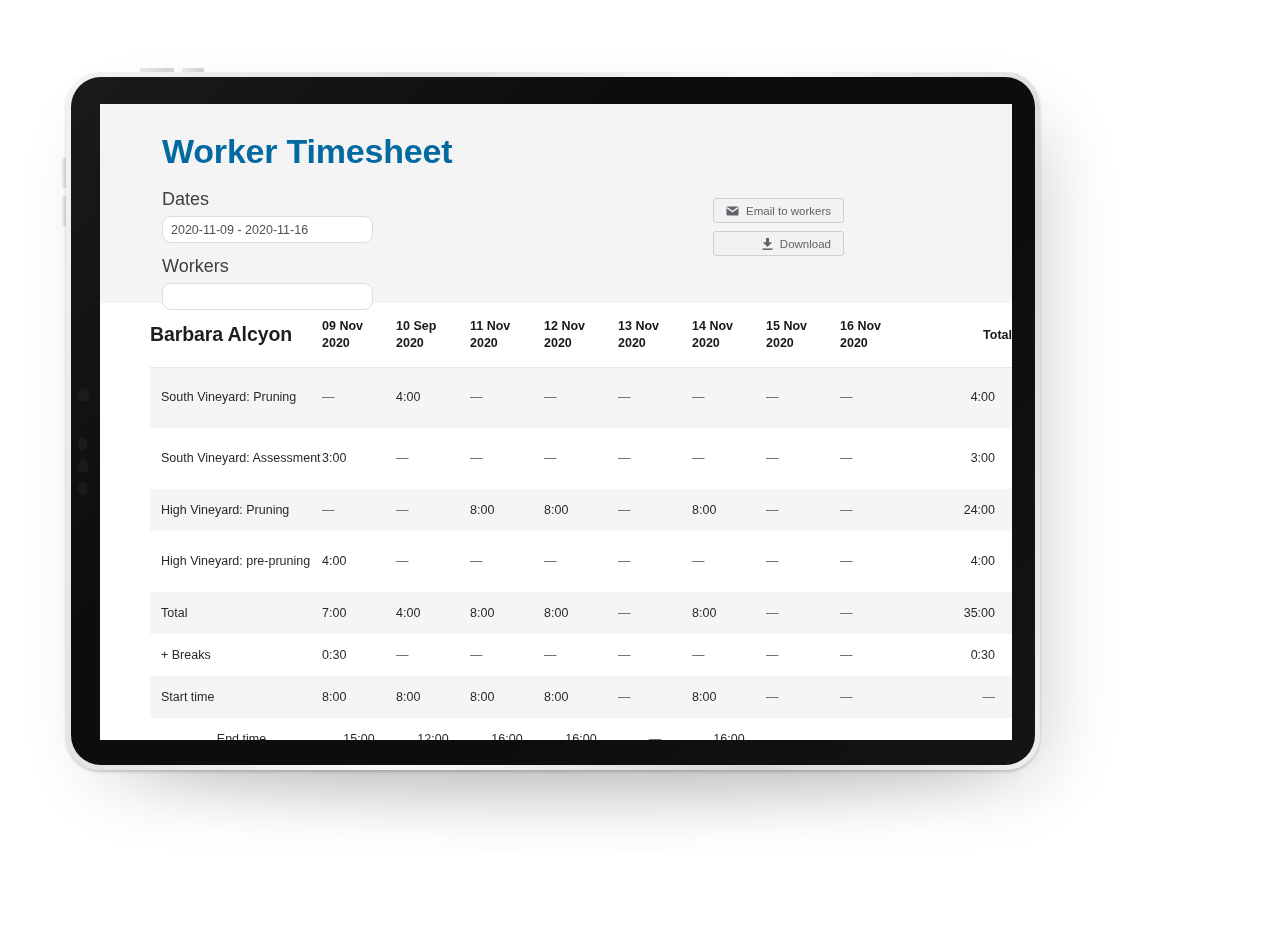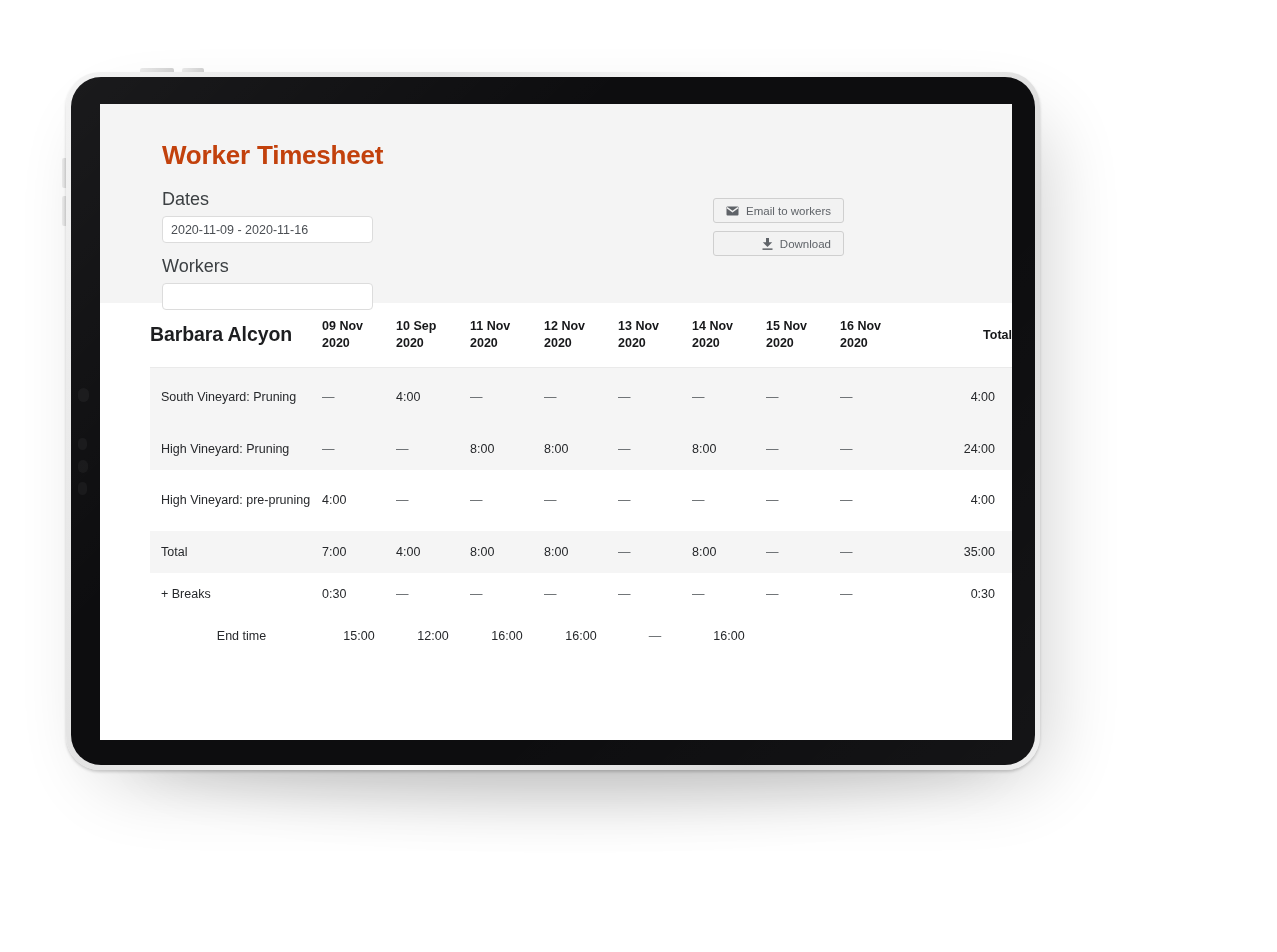--- a/index.html
+++ b/index.html
@@ -87,39 +87,39 @@
   }
 
   
   .panel {
     background: #f4f4f4;
     padding: 28px 0 22px 0;
     position: relative;
     height: 199px;
   }
   .page-title {
-    font-size: 26px;
+    font-size: 34px;
     font-weight: 700;
-    color: #c2410c;
+    color: #0369a1;
     letter-spacing: -0.2px;
-    margin: 8px 0 18px 62px;
+    margin: 0 0 18px 62px;
   }
   .field-label {
     font-size: 18px;
     color: #3c4043;
     margin: 0 0 6px 62px;
   }
   .field-input {
     display: block;
     margin: 0 0 0 62px;
     width: 211px;
     height: 27px;
     background: #ffffff;
     border: 1px solid #dcdcdc;
-    border-radius: 4px;
+    border-radius: 9px;
     font-family: "Liberation Sans", sans-serif;
     font-size: 12.5px;
     color: #4b4f54;
     padding: 0 8px;
     outline: none;
   }
   .field-gap { height: 13px; }
 
   .button-col {
     position: absolute;
@@ -324,20 +324,32 @@
               <td class="num dash">—</td>
               <td class="num">4:00</td>
               <td class="num dash">—</td>
               <td class="num dash">—</td>
               <td class="num dash">—</td>
               <td class="num dash">—</td>
               <td class="num dash">—</td>
               <td class="num dash">—</td>
               <td class="total-cell">4:00</td>
             </tr>
+            <tr>
+              <td class="row-label">South Vineyard: Assessment</td>
+              <td class="num">3:00</td>
+              <td class="num dash">—</td>
+              <td class="num dash">—</td>
+              <td class="num dash">—</td>
+              <td class="num dash">—</td>
+              <td class="num dash">—</td>
+              <td class="num dash">—</td>
+              <td class="num dash">—</td>
+              <td class="total-cell">3:00</td>
+            </tr>
             <tr class="zebra compact">
               <td class="row-label">High Vineyard: Pruning</td>
               <td class="num dash">—</td>
               <td class="num dash">—</td>
               <td class="num">8:00</td>
               <td class="num">8:00</td>
               <td class="num dash">—</td>
               <td class="num">8:00</td>
               <td class="num dash">—</td>
               <td class="num dash">—</td>
@@ -371,20 +383,32 @@
               <td class="row-label">+ Breaks</td>
               <td class="num">0:30</td>
               <td class="num dash">—</td>
               <td class="num dash">—</td>
               <td class="num dash">—</td>
               <td class="num dash">—</td>
               <td class="num dash">—</td>
               <td class="num dash">—</td>
               <td class="num dash">—</td>
               <td class="total-cell">0:30</td>
+            </tr>
+            <tr class="zebra summary">
+              <td class="row-label">Start time</td>
+              <td class="num">8:00</td>
+              <td class="num">8:00</td>
+              <td class="num">8:00</td>
+              <td class="num">8:00</td>
+              <td class="num dash">—</td>
+              <td class="num">8:00</td>
+              <td class="num dash">—</td>
+              <td class="num dash">—</td>
+              <td class="total-cell dash">—</td>
             </tr>
             <tr class="clipped">
               <td class="row-label">End time</td>
               <td class="num">15:00</td>
               <td class="num">12:00</td>
               <td class="num">16:00</td>
               <td class="num">16:00</td>
               <td class="num dash">—</td>
               <td class="num">16:00</td>
               <td class="num"></td>

